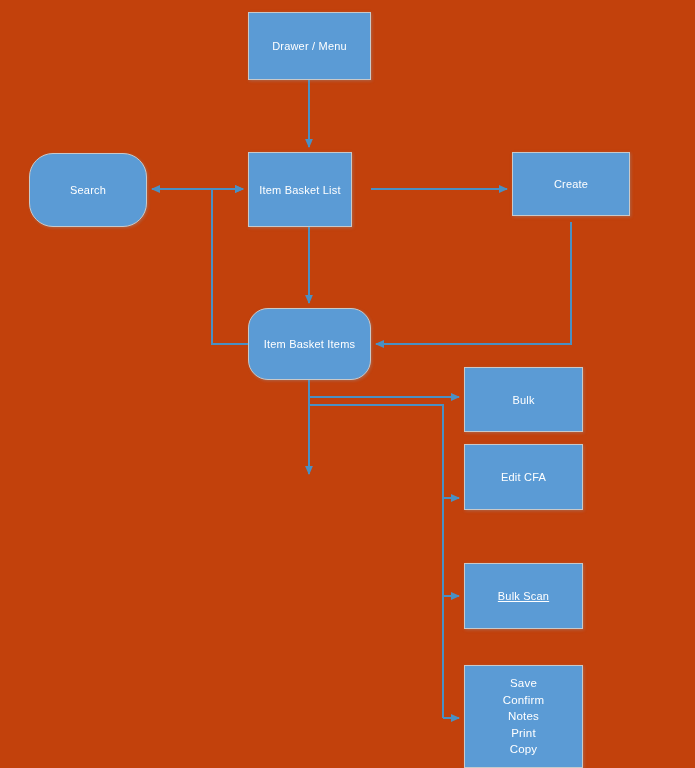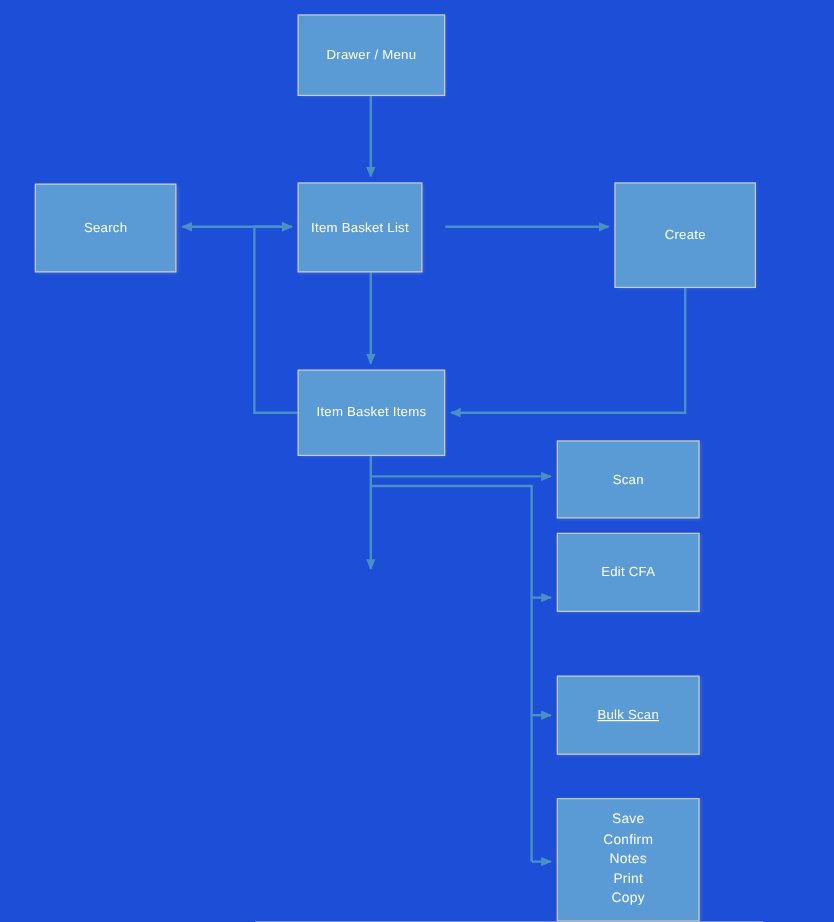--- a/index.html
+++ b/index.html
@@ -1,18 +1,18 @@
 <!DOCTYPE html>
 <html><head>
 <meta charset="utf-8">
 <style>
   html,body{margin:0;padding:0;background:#ffffff;}
   body{width:695px;height:768px;overflow:hidden;
        font-family:"Liberation Sans", sans-serif;}
-  #canvas{position:relative;width:695px;height:768px;background:#1d4ed8;}
+  #canvas{position:relative;width:695px;height:768px;background:#c2410c;}
   svg.wires{position:absolute;left:0;top:0;width:695px;height:768px;}
   .node{
     position:absolute;
     background:#5b9bd5;
     border:1px solid #c9c9c9;
     box-sizing:border-box;
     display:flex;
     align-items:center;
     justify-content:center;
     text-align:center;
@@ -62,39 +62,39 @@
       <path d="M443,498 L459,498" marker-end="url(#ah)"></path>
       <path d="M443,596 L459,596" marker-end="url(#ah)"></path>
       <path d="M443,718 L459,718" marker-end="url(#ah)"></path>
     </g>
   </svg>
 
   <div class="node" style="left:248px;top:12px;width:123px;height:68px;">
     <span class="lbl">Drawer / Menu</span>
   </div>
 
-  <div class="node" style="left:29px;top:153px;width:118px;height:74px;">
+  <div class="node" style="left:29px;top:153px;width:118px;height:74px;border-radius:24px;">
     <span class="lbl">Search</span>
   </div>
 
   <div class="node" style="left:248px;top:152px;width:104px;height:75px;">
     <span class="lbl">Item Basket List</span>
   </div>
 
-  <div class="node" style="left:512px;top:152px;width:118px;height:88px;">
+  <div class="node" style="left:512px;top:152px;width:118px;height:64px;">
     <span class="lbl">Create</span>
   </div>
 
-  <div class="node" style="left:248px;top:308px;width:123px;height:72px;">
+  <div class="node" style="left:248px;top:308px;width:123px;height:72px;border-radius:20px;">
     <span class="lbl">Item Basket Items</span>
   </div>
 
 
   <div class="node" style="left:464px;top:367px;width:119px;height:65px;">
-    <span class="lbl">Scan</span>
+    <span class="lbl">Bulk</span>
   </div>
 
   <div class="node" style="left:464px;top:444px;width:119px;height:66px;">
     <span class="lbl">Edit CFA</span>
   </div>
 
   <div class="node" style="left:464px;top:563px;width:119px;height:66px;text-decoration:underline;">
     <span class="lbl">Bulk Scan</span>
   </div>
 

